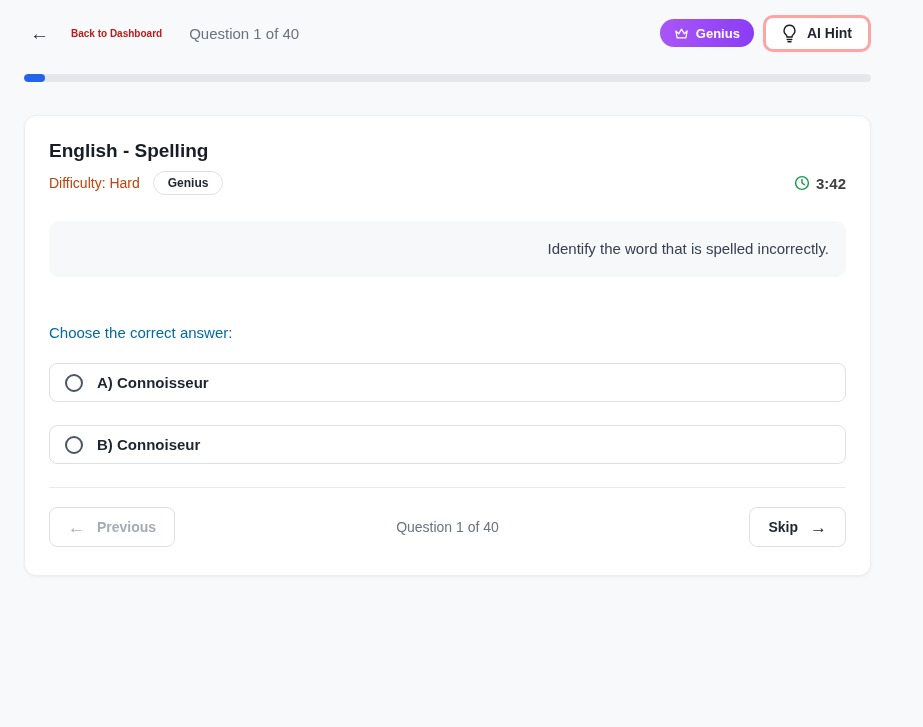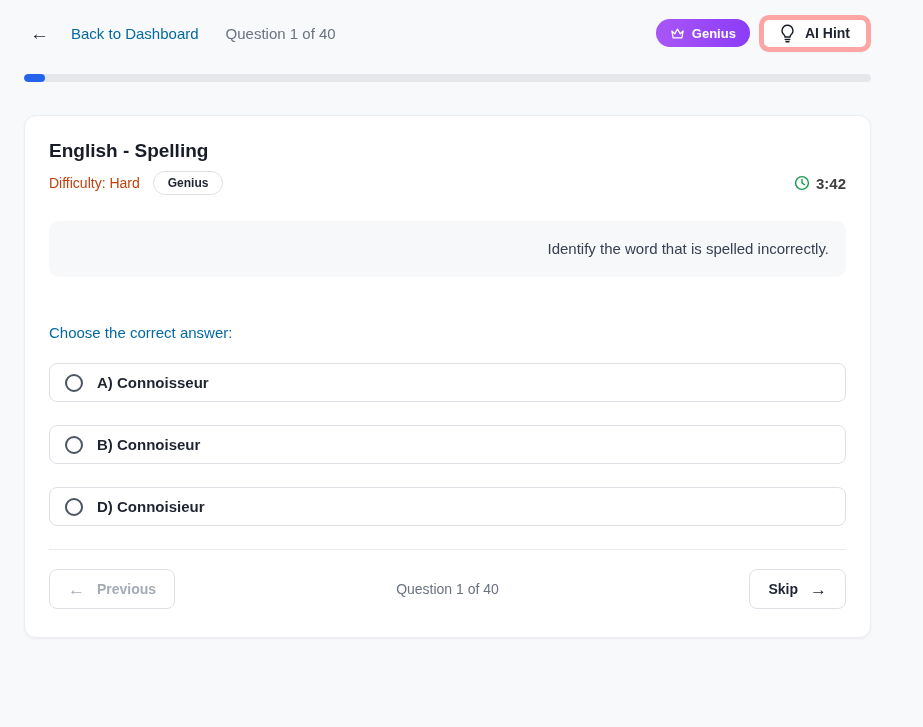--- a/index.html
+++ b/index.html
@@ -13,33 +13,33 @@
   .container { width: 847px; margin-left: 24px; }
 
   
   .topbar { display: flex; align-items: center; padding-top: 15px; height: 51px; }
   .back-link {
     display: flex; align-items: center; gap: 22px;
     background: none; border: none; cursor: pointer;
     font-family: inherit;
   }
   .back-arrow { font-size: 19px; color: #1f2430; margin-left: 6px; line-height: 1; }
-  .back-label { font-size: 15px; font-weight: normal; color: #0369a1; }
+  .back-label { font-size: 10px; font-weight: bold; color: #b91c1c; }
   .q-counter-top { font-size: 15px; color: #6b7280; margin-left: 27px; }
 
   .topbar-right { margin-left: auto; display: flex; align-items: center; gap: 9px; }
   .genius-badge {
     display: inline-flex; align-items: center; gap: 7px;
     background: linear-gradient(90deg, #a956f7, #8b3cf6);
     color: #fff; font-size: 13px; font-weight: bold;
     padding: 6px 14px; border-radius: 999px; height: 28px;
   }
   .ai-hint-btn {
     display: inline-flex; align-items: center; gap: 10px;
-    background: #fff; border: 5px solid #fca5a5; border-radius: 10px;
+    background: #fff; border: 3px solid #fca5a5; border-radius: 10px;
     padding: 0 16px; height: 37px; cursor: pointer;
     font-family: inherit; font-size: 14px; font-weight: bold; color: #1f2430;
     box-shadow: 0 1px 2px rgba(0,0,0,0.03);
   }
 
   
   .progress-track {
     margin-top: 23px; width: 847px; height: 8px;
     background: #e5e7eb; border-radius: 4px; overflow: hidden;
   }
@@ -172,24 +172,20 @@
 
     <div class="options">
       <button class="option-row">
         <span class="radio"></span>
         <span class="option-label">A) Connoisseur</span>
       </button>
       <button class="option-row">
         <span class="radio"></span>
         <span class="option-label">B) Connoiseur</span>
       </button>
-      <button class="option-row">
-        <span class="radio"></span>
-        <span class="option-label">D) Connoisieur</span>
-      </button>
     </div>
 
     <hr class="divider">
 
     <div class="card-footer">
       <button class="nav-btn prev-btn">
         <span class="nav-arrow">←</span>
         <span>Previous</span>
       </button>
 

